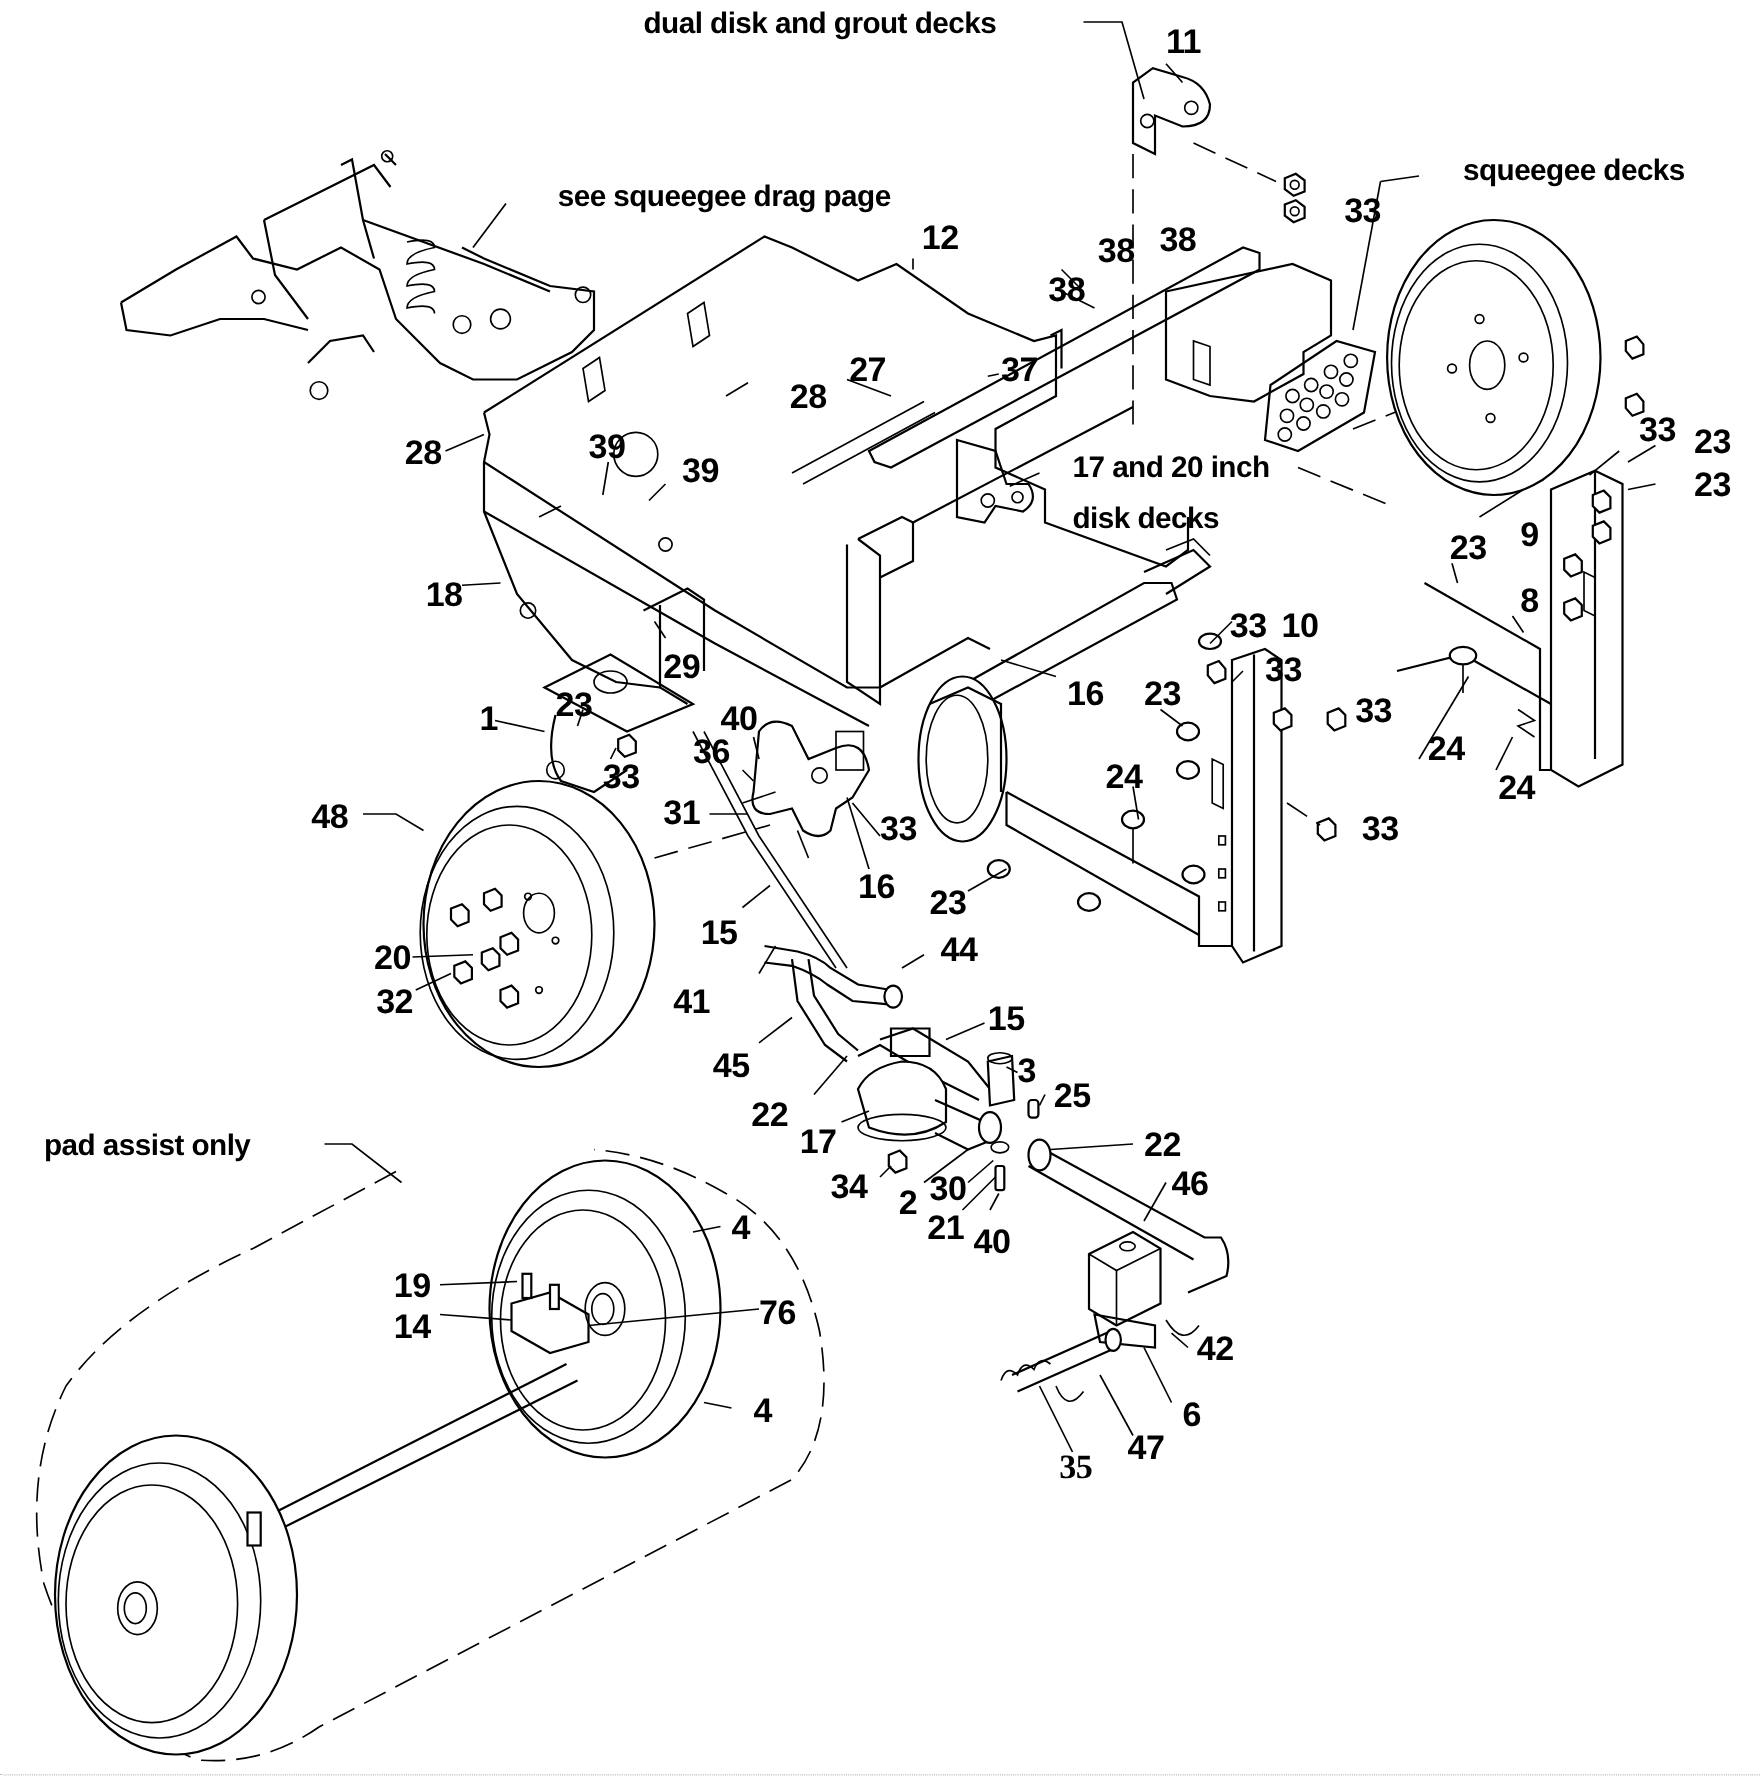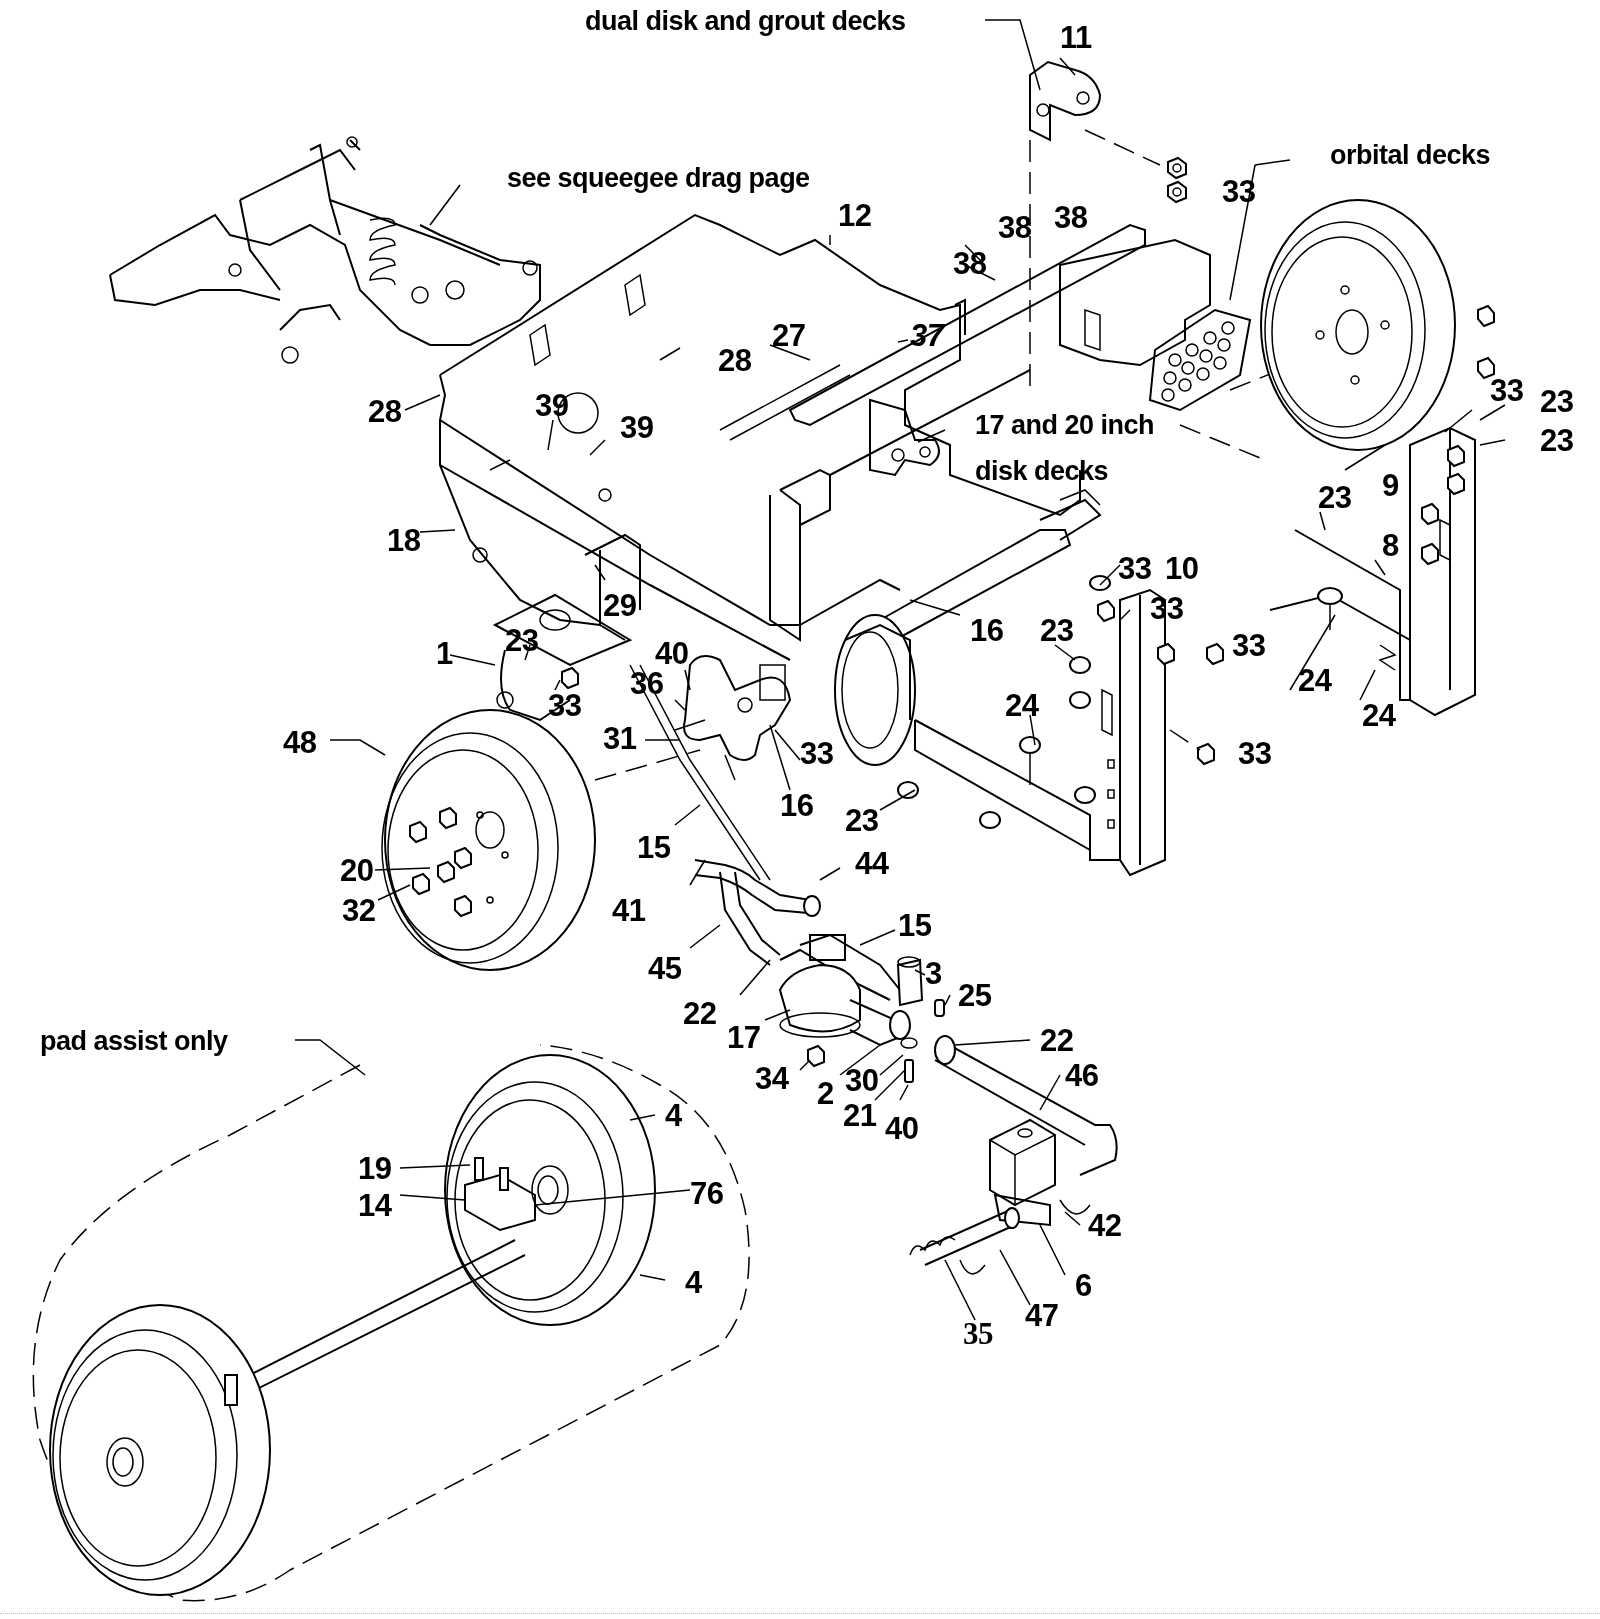--- a/index.html
+++ b/index.html
@@ -375,33 +375,33 @@
     <line class="t" x1="1080" y1="1225" x2="1065" y2="1212"></line>
     <line class="t" x1="665" y1="1280" x2="640" y2="1275"></line>
     <line class="t" x1="1065" y1="1275" x2="1040" y2="1225"></line>
     <line class="t" x1="1030" y1="1305" x2="1000" y2="1250"></line>
     <line class="t" x1="975" y1="1320" x2="945" y2="1260"></line>
   </g>
 </svg>
 
 <div class="lbl big" style="left:585px;top:8px;">dual disk and grout decks</div>
 <div class="lbl big" style="left:463px;top:165px;margin-left:44px;">see squeegee drag page</div>
-<div class="lbl big" style="left:1330px;top:142px;">orbital decks</div>
+<div class="lbl big" style="left:1330px;top:142px;">squeegee decks</div>
 <div class="lbl big" style="left:975px;top:412px;">17 and 20 inch</div>
 <div class="lbl big" style="left:975px;top:458px;">disk decks</div>
 <div class="lbl big" style="left:40px;top:1028px;">pad assist only</div>
 
 <div class="lbl" style="left:1060px;top:22px;">11</div>
 <div class="lbl" style="left:1222px;top:176px;">33</div>
 <div class="lbl" style="left:838px;top:200px;">12</div>
 <div class="lbl" style="left:998px;top:212px;">38</div>
 <div class="lbl" style="left:1054px;top:202px;">38</div>
 <div class="lbl" style="left:953px;top:248px;">38</div>
 <div class="lbl" style="left:772px;top:320px;">27</div>
-<div class="lbl" style="left:910px;top:320px;font-style:italic;">37</div>
+<div class="lbl" style="left:910px;top:320px;">37</div>
 <div class="lbl" style="left:718px;top:345px;">28</div>
 <div class="lbl" style="left:368px;top:396px;">28</div>
 <div class="lbl" style="left:535px;top:390px;">39</div>
 <div class="lbl" style="left:620px;top:412px;">39</div>
 <div class="lbl" style="left:1490px;top:375px;">33</div>
 <div class="lbl" style="left:1540px;top:386px;">23</div>
 <div class="lbl" style="left:1540px;top:425px;">23</div>
 <div class="lbl" style="left:1382px;top:470px;">9</div>
 <div class="lbl" style="left:1318px;top:482px;">23</div>
 <div class="lbl" style="left:1382px;top:530px;">8</div>

